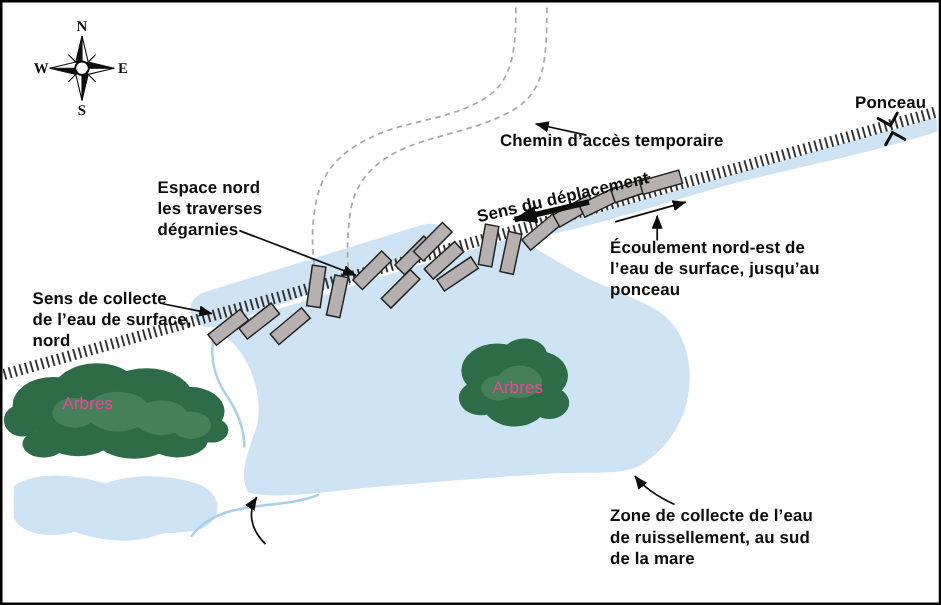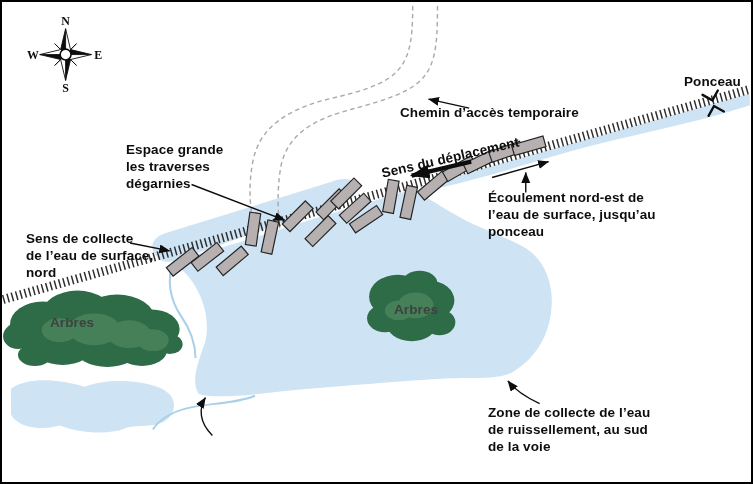--- a/index.html
+++ b/index.html
@@ -6,21 +6,21 @@
   .stage{
     position:relative;width:753px;height:484px;box-sizing:border-box;
     border:2px solid #000;background:#fff;overflow:hidden;
     font-family:"Liberation Sans", sans-serif;
   }
   .layer{position:absolute;left:0;top:0;width:100%;height:100%;}
   .lbl{
     position:absolute;font-size:13.5px;line-height:1.26;color:#0d0d0d;
     font-weight:600;white-space:pre-line;letter-spacing:.1px;
   }
-  .lbl.white{color:#404040;font-weight:700;}
+  .lbl.white{color:#ec4899;font-weight:400;}
   .rot{transform:rotate(-13deg);transform-origin:center center;}
 </style>
 </head>
 <body>
 
 <div class="stage">
 
   <svg class="layer" width="753" height="484" viewBox="0 0 753 484">
     <defs>
       <marker id="ah" markerUnits="userSpaceOnUse" markerWidth="12" markerHeight="10" refX="10.5" refY="4.5" orient="auto">
@@ -155,35 +155,35 @@
         <text x="63" y="91">S</text>
         <text x="30" y="57">W</text>
       </g>
     </g>
   </svg>
 
   <div class="lbl" style="left:398px;top:102px;">Chemin d’accès temporaire</div>
 
   <div class="lbl rot" style="left:378px;top:147px;width:142px;">Sens du déplacement</div>
 
-  <div class="lbl" style="left:124px;top:139px;">Espace grande
+  <div class="lbl" style="left:124px;top:139px;">Espace nord
 les traverses
 dégarnies</div>
 
   <div class="lbl" style="left:24px;top:228px;">Sens de collecte
 de l’eau de surface,
 nord</div>
 
   <div class="lbl" style="left:486px;top:187px;">Écoulement nord-est de
 l’eau de surface, jusqu’au
 ponceau</div>
 
   <div class="lbl" style="left:682px;top:71px;">Ponceau</div>
 
   <div class="lbl white" style="left:48px;top:312px;">Arbres</div>
 
   <div class="lbl white" style="left:392px;top:299px;">Arbres</div>
 
 
   <div class="lbl" style="left:486px;top:402px;">Zone de collecte de l’eau
 de ruissellement, au sud
-de la voie</div>
+de la mare</div>
 </div>
 
 </body></html>

